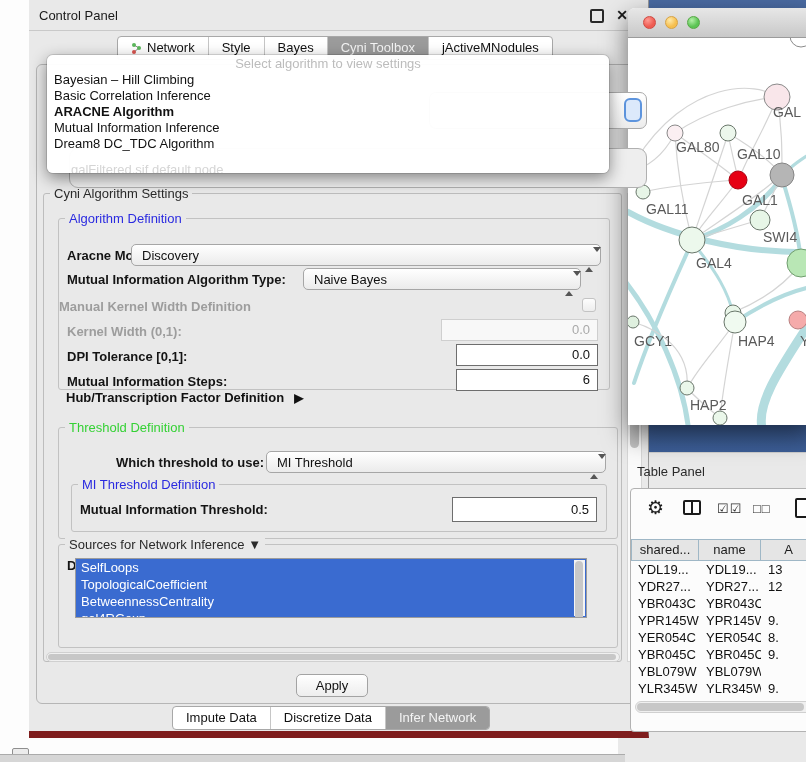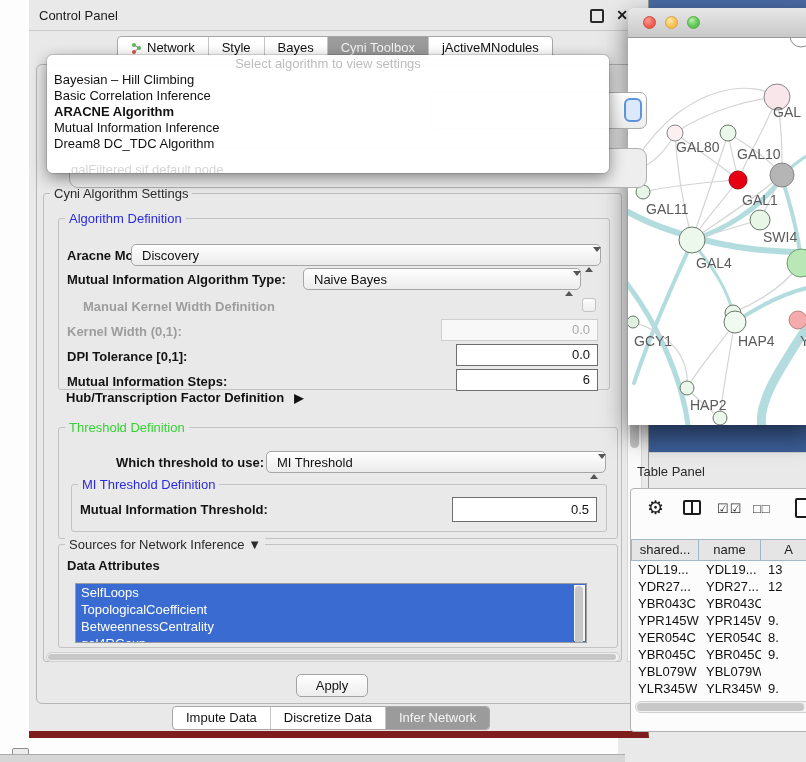--- a/index.html
+++ b/index.html
@@ -176,21 +176,21 @@
           <span>Discovery</span>
           <span class="stepper"><span class="up"></span><span class="dn"></span></span>
         </div>
 
         <span class="lbl" style="left:8px;top:53px;">Mutual Information Algorithm Type:</span>
         <div class="combo" style="left:244px;top:49px;width:278px;">
           <span>Naive Bayes</span>
           <span class="stepper"><span class="up"></span><span class="dn"></span></span>
         </div>
 
-        <span class="lbl dis" style="left:24px;top:80px;text-align:right;">Manual Kernel Width Definition</span>
+        <span class="lbl dis" style="left:0;top:80px;text-align:right;">Manual Kernel Width Definition</span>
         <span class="checkbox" style="left:523px;top:79px;"></span>
 
         <span class="lbl dis" style="left:8px;top:105px;">Kernel Width (0,1):</span>
         <div class="tfield dis" style="left:382px;top:100px;width:157px;">0.0</div>
 
         <span class="lbl" style="left:8px;top:130px;">DPI Tolerance [0,1]:</span>
         <div class="tfield" style="left:397px;top:125px;width:142px;">0.0</div>
 
         <span class="lbl" style="left:8px;top:155px;">Mutual Information Steps:</span>
         <div class="tfield" style="left:397px;top:150px;width:142px;">6</div>
@@ -212,21 +212,21 @@
         <div class="group" style="left:12px;top:56px;width:536px;height:48px;">
           <span class="gtitle t-blue" style="background:#e9e9e9;">MI Threshold Definition</span>
           <span class="lbl" style="left:8px;top:17px;">Mutual Information Threshold:</span>
           <div class="tfield" style="left:380px;top:12px;width:145px;height:25px;line-height:23px;">0.5</div>
         </div>
       </div>
 
       <div class="group" style="left:14px;top:350px;width:560px;height:104px;">
         <span class="gtitle t-dark"><span>Sources for Network Inference</span> <span>▼</span></span>
         <span class="lbl" style="left:8px;top:13px;">Data Attributes</span>
-        <div class="attr-list" style="left:16px;top:38px;width:512px;height:60px;" id="attr-list">
+        <div class="attr-list" style="left:16px;top:13px;width:512px;height:60px;" id="attr-list">
           <div class="list-vscroll">
               <span class="thumb"></span>
             </div>
         <div class="attr-item">SelfLoops</div>
             <div class="attr-item">TopologicalCoefficient</div>
             <div class="attr-item">BetweennessCentrality</div>
             <div class="attr-item">gal4RGexp</div>
           </div>
       </div>
 

